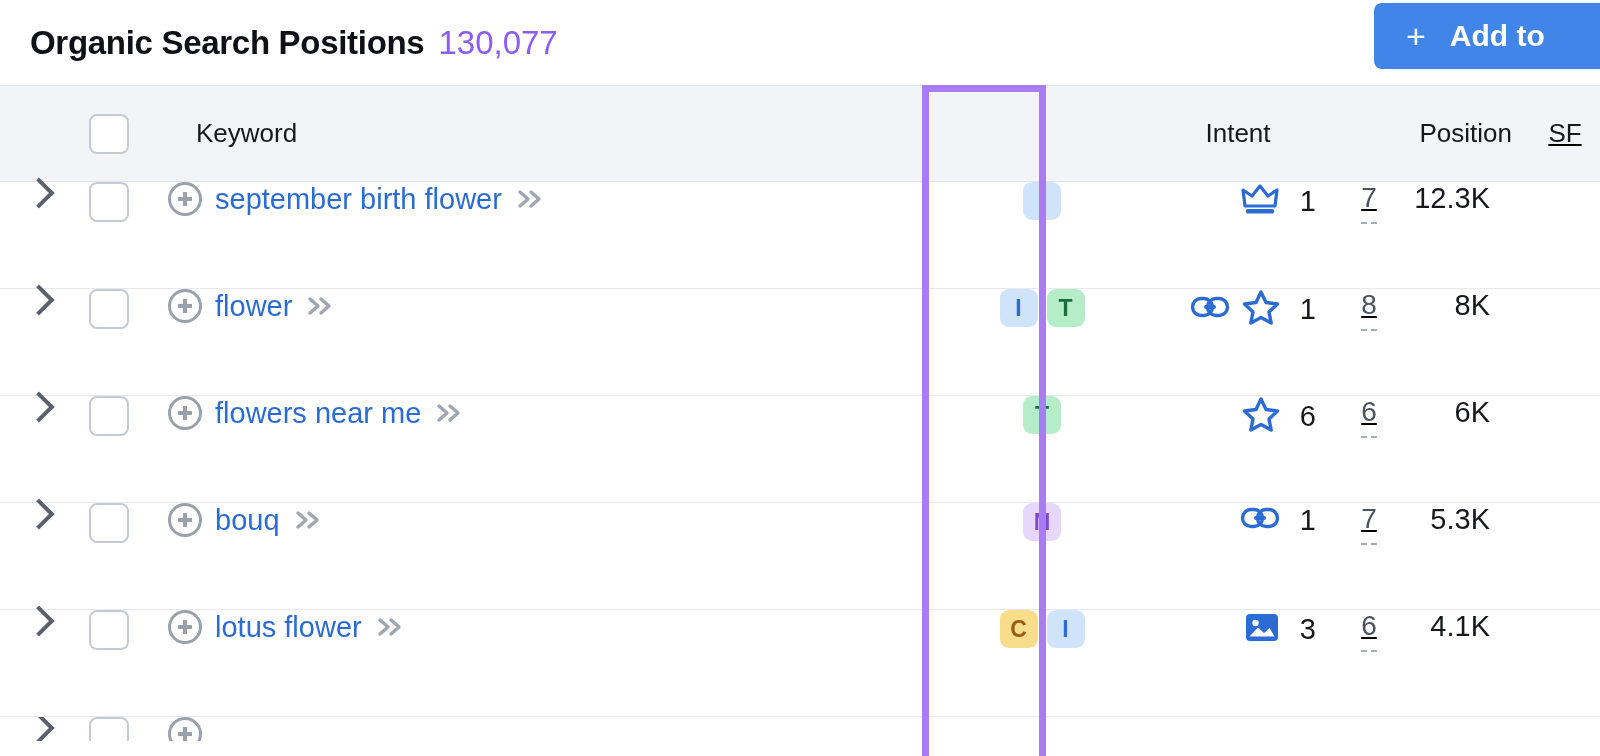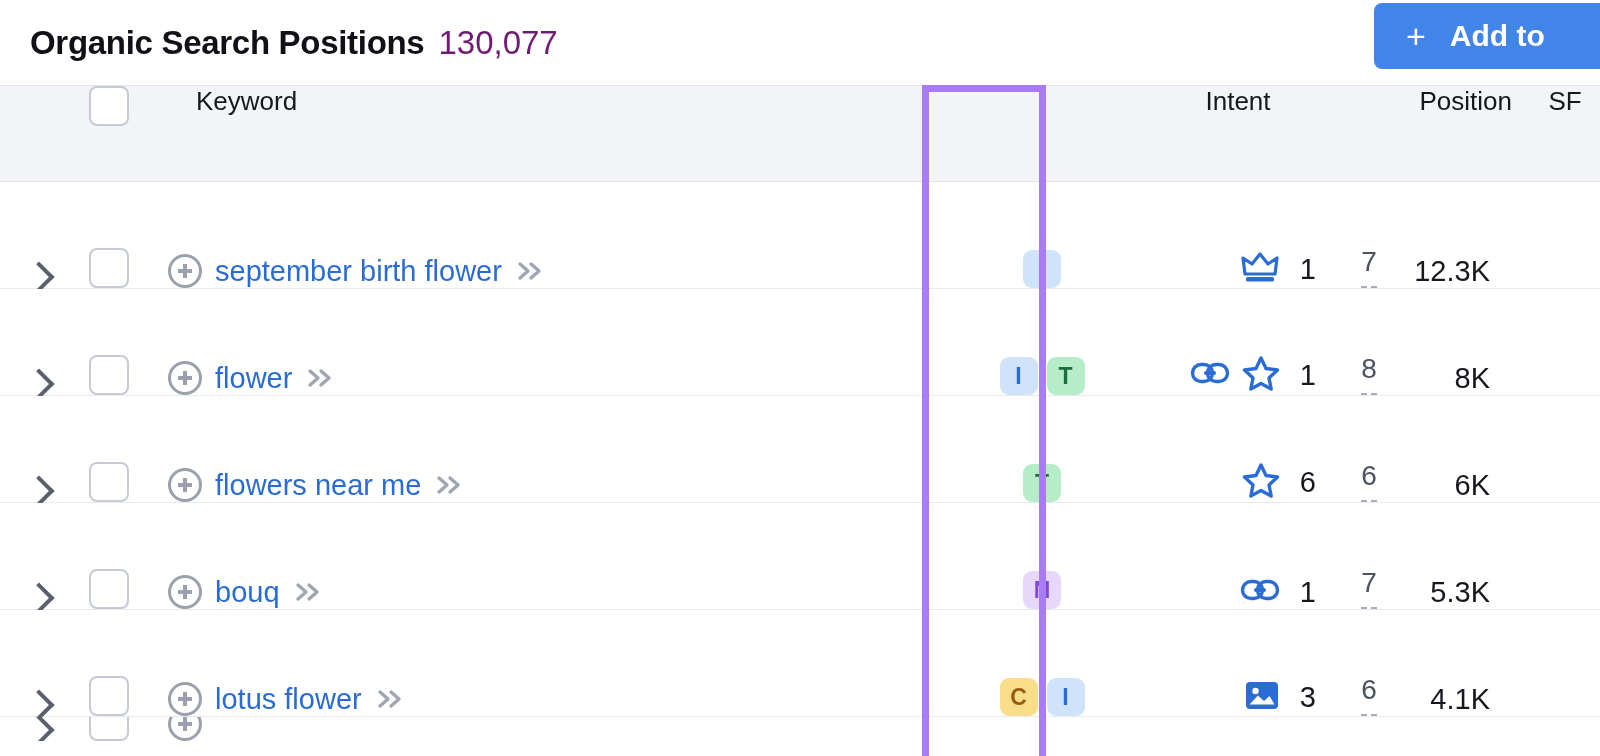--- a/index.html
+++ b/index.html
@@ -28,21 +28,21 @@
   .page-title {
     font-size: 33px;
     font-weight: bold;
     color: #0f1117;
     letter-spacing: -0.3px;
     white-space: nowrap;
   }
   .page-count {
     font-size: 33px;
     font-weight: normal;
-    color: #701a75;
+    color: #8b5cf6;
     margin-left: 14px;
     white-space: nowrap;
   }
   .add-to-button {
     position: absolute;
     top: 3px;
     left: 1374px;
     width: 300px;
     height: 66px;
     background: #4285e8;
@@ -66,44 +66,44 @@
     display: inline-block;
   }
 
   
   .table {
     width: 100%;
     position: relative;
   }
   .table-head {
     display: flex;
-    align-items: flex-start;
+    align-items: center;
     height: 97px;
     background: #f2f4f8;
     border-top: 1px solid #e2e5ec;
     border-bottom: 1px solid #e2e5ec;
     position: relative;
   }
   .row {
     display: flex;
-    align-items: flex-end;
+    align-items: flex-start;
     height: 107px;
     background: #ffffff;
     border-bottom: 1px solid #e7e9ef;
     position: relative;
   }
   .row.partial { height: 24px; overflow: hidden; border-bottom: none; }
 
   
   .c-expand   { width: 78px;  display: flex; justify-content: center; align-items: center; flex: 0 0 78px; }
   .c-check    { width: 62px;  display: flex; justify-content: center; align-items: center; flex: 0 0 62px; }
   .c-keyword  { flex: 1 1 auto; display: flex; align-items: center; padding-left: 28px; min-width: 0; }
   .c-intent   { width: 124px; flex: 0 0 124px; display: flex; align-items: center; justify-content: center; gap: 9px; }
   .c-position { width: 230px; flex: 0 0 230px; display: flex; align-items: center; justify-content: flex-end; padding-right: 18px; gap: 14px; }
-  .c-sf       { width: 70px;  flex: 0 0 70px;  display: flex; align-items: center; justify-content: center; }
+  .c-sf       { width: 70px;  flex: 0 0 70px;  display: flex; align-items: center; justify-content: center; text-decoration: underline; }
   .c-traffic  { width: 196px; flex: 0 0 196px; display: flex; align-items: center; justify-content: flex-end; padding-right: 110px; }
 
   .th {
     font-size: 26px;
     color: #16181d;
     font-weight: normal;
     white-space: nowrap;
   }
   .head-keyword { padding-left: 28px; }
   .traffic-head-cell {

